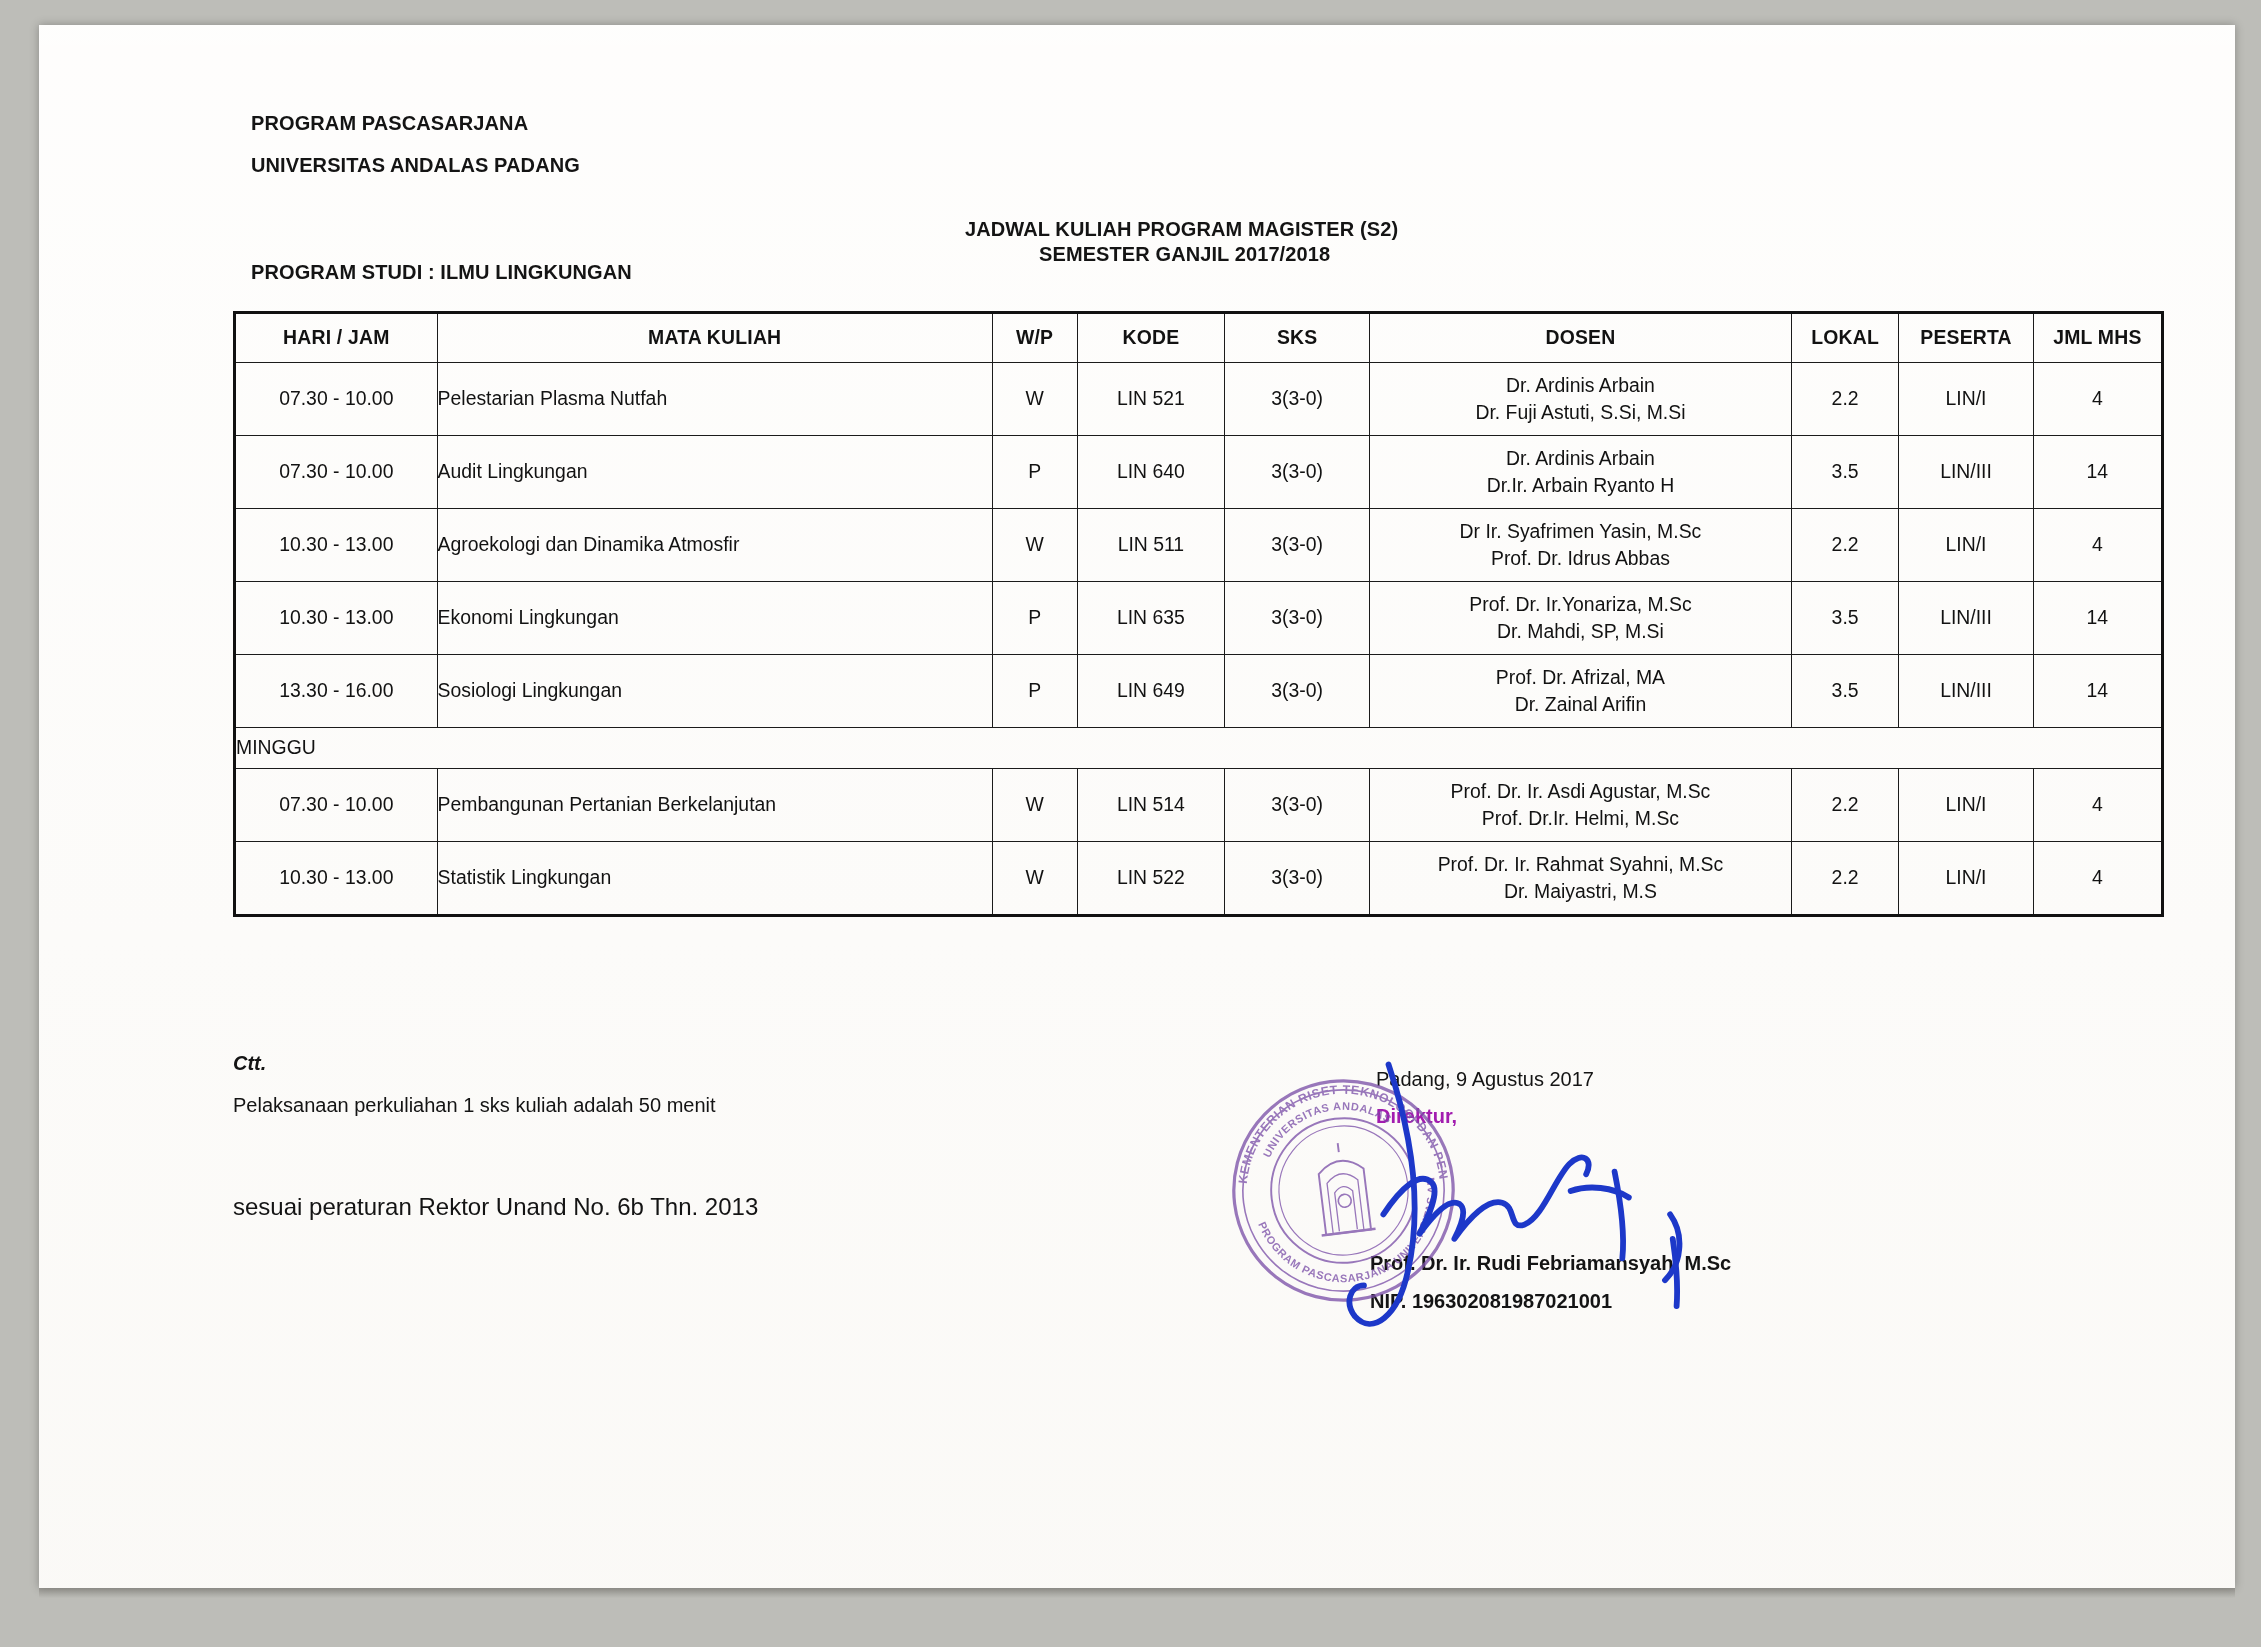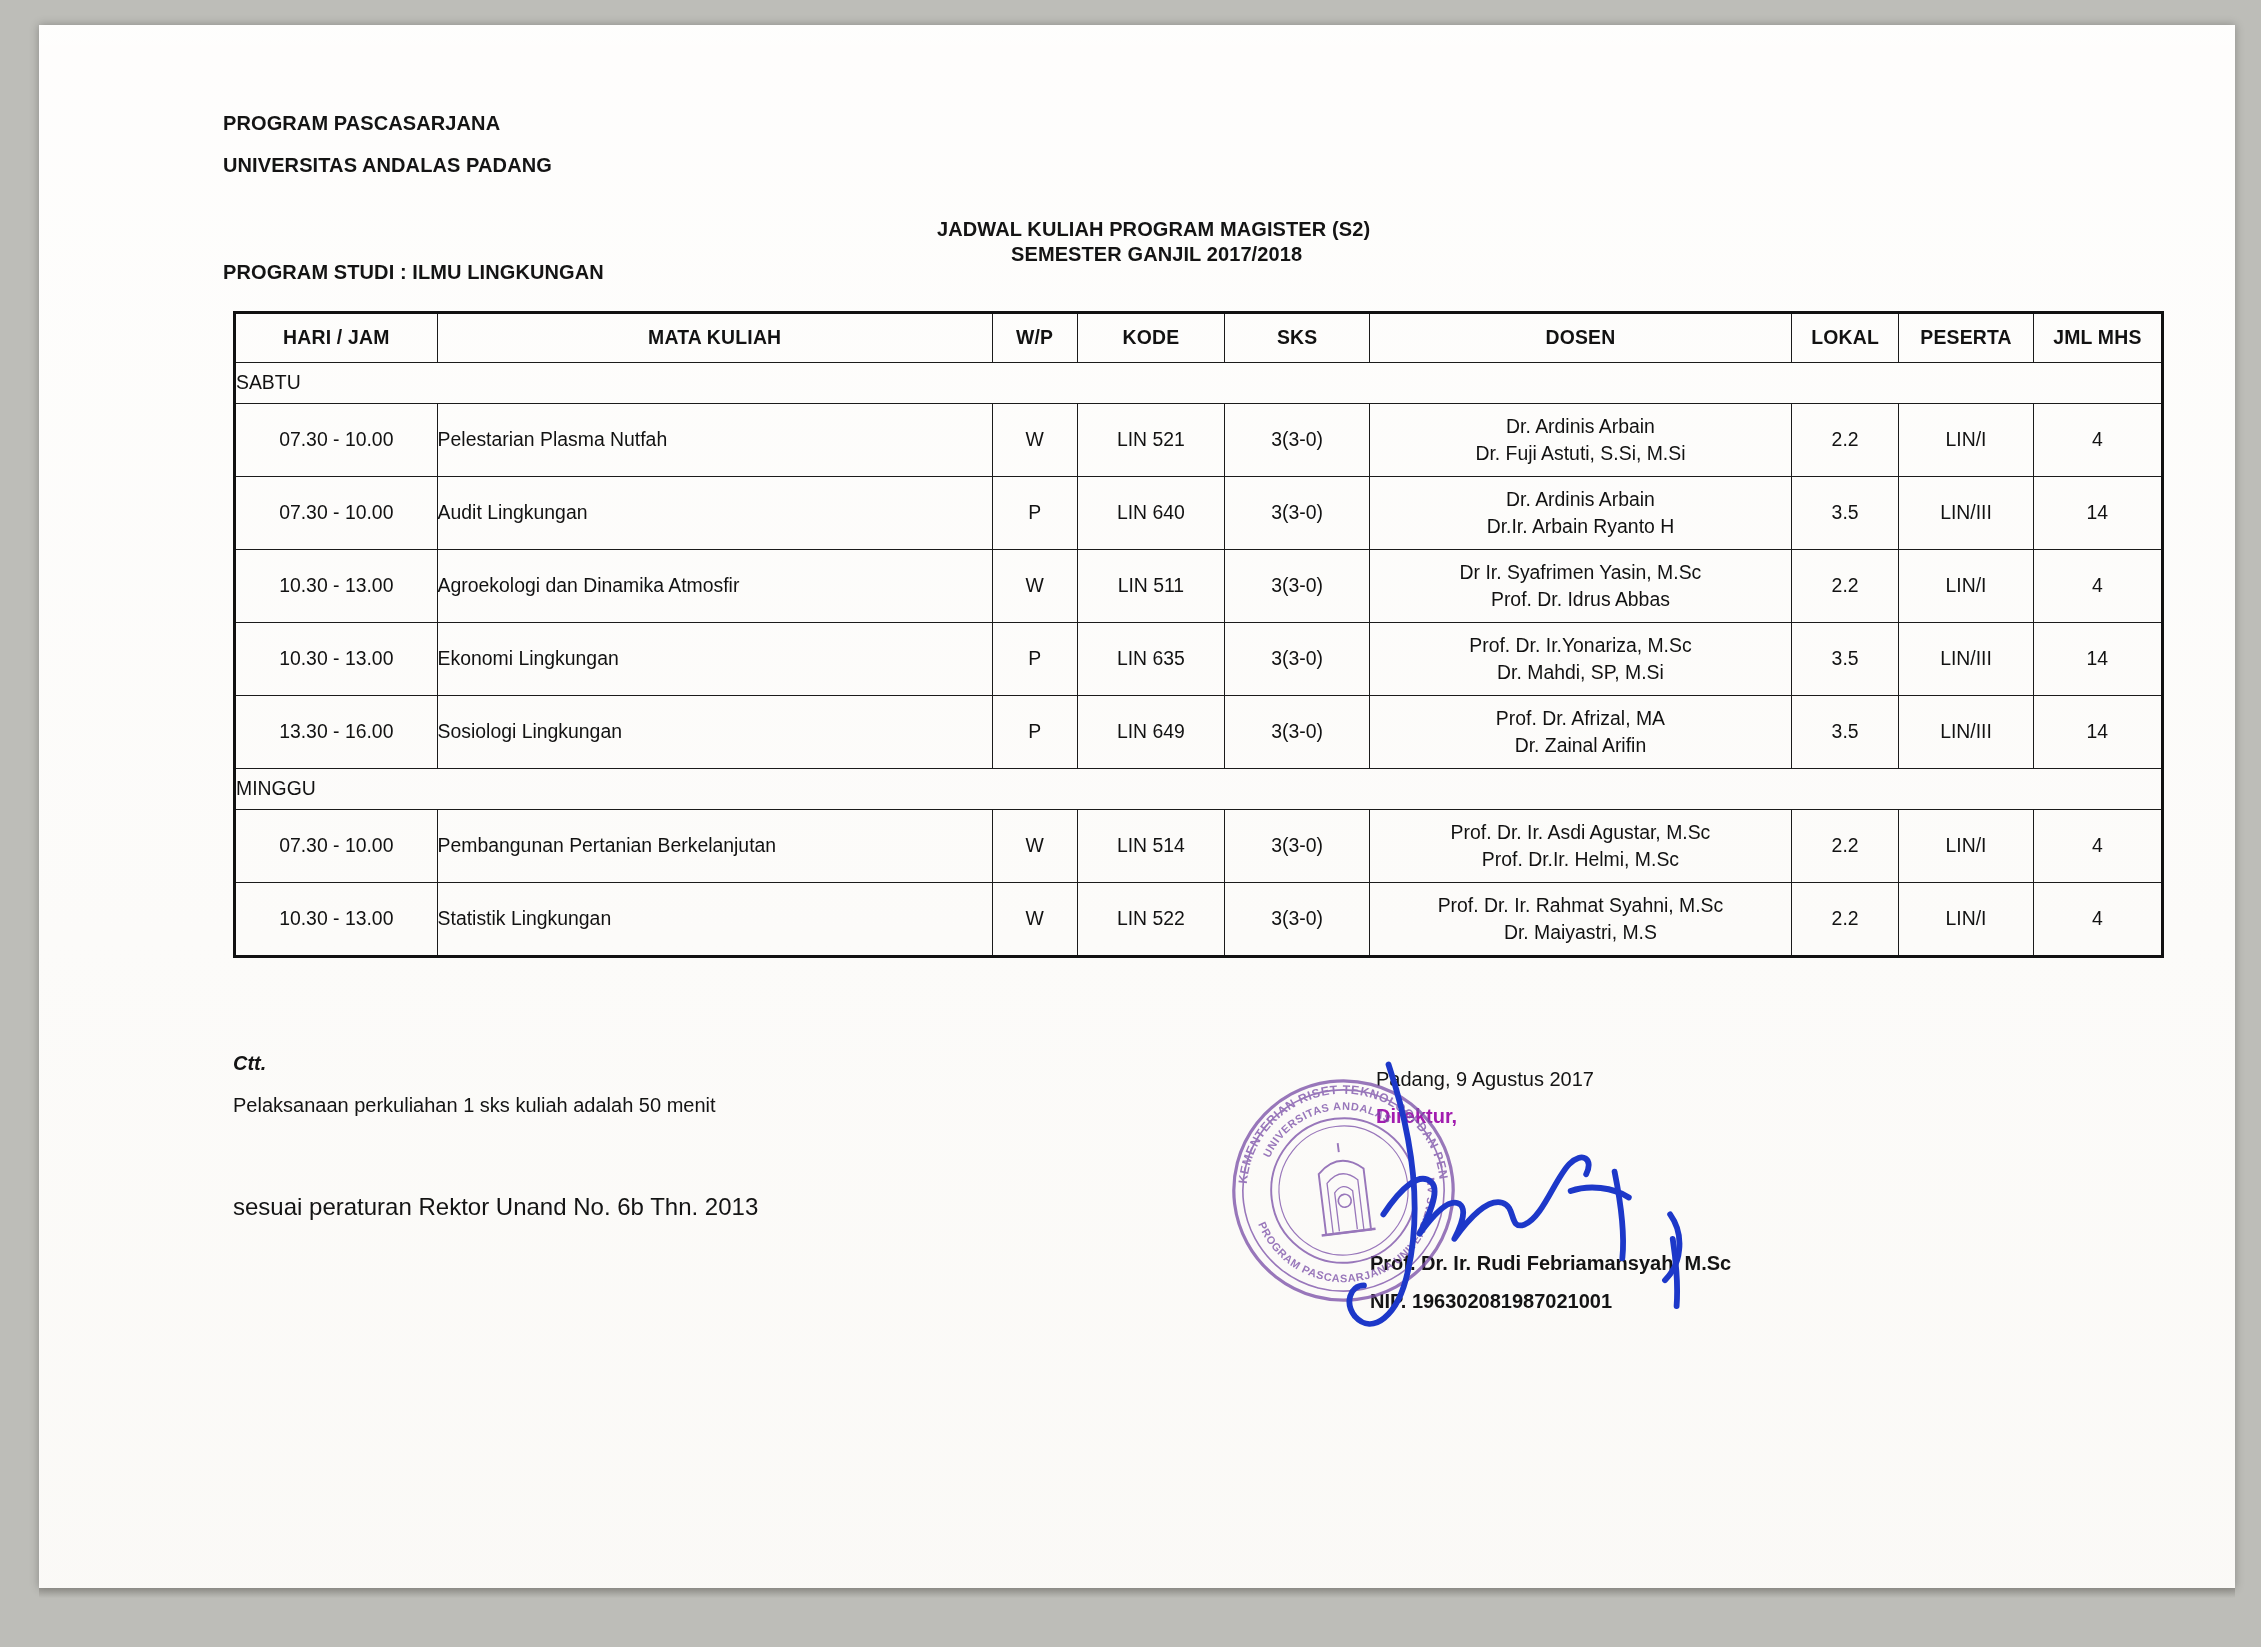--- a/index.html
+++ b/index.html
@@ -39,20 +39,21 @@
     height: 10.3px;
     background: linear-gradient(180deg, rgba(120,118,112,0.55), rgba(189,189,184,0));
   }
 
   .hdr {
     position: absolute;
     font-weight: bold;
     font-size: 20px;
     letter-spacing: 0.1px;
     color: #141414;
+    margin-left: 28px;
   }
   #org1 { left: 184px; top: 87px; }
   #org2 { left: 184px; top: 129px; }
   #prodi { left: 184px; top: 236px; }
 
   #title1 { left: 898px; top: 193px; font-size: 20px; }
   #title2 { left: 972px; top: 218px; font-size: 20px; }
 
   
   .tablewrap {
@@ -206,23 +207,20 @@
           <th class="c-kode">KODE</th>
           <th class="c-sks">SKS</th>
           <th class="c-dosen" style="text-align:center">DOSEN</th>
           <th class="c-lokal">LOKAL</th>
           <th class="c-pes">PESERTA</th>
           <th class="c-jml">JML MHS</th>
         </tr>
       </thead>
       <tbody>
 
-        <tr>
-          <td class="daycell" colspan="9">SABTU</td>
-        </tr>
 
         <tr class="course">
           <td class="c-jam">07.30 - 10.00</td>
           <td class="c-mk">Pelestarian Plasma Nutfah</td>
           <td class="c-wp">W</td>
           <td class="c-kode">LIN 521</td>
           <td class="c-sks">3(3-0)</td>
           <td class="c-dosen">
             <span class="dosen-line">Dr. Ardinis Arbain</span>
             <span class="dosen-line">Dr. Fuji Astuti, S.Si, M.Si</span>

